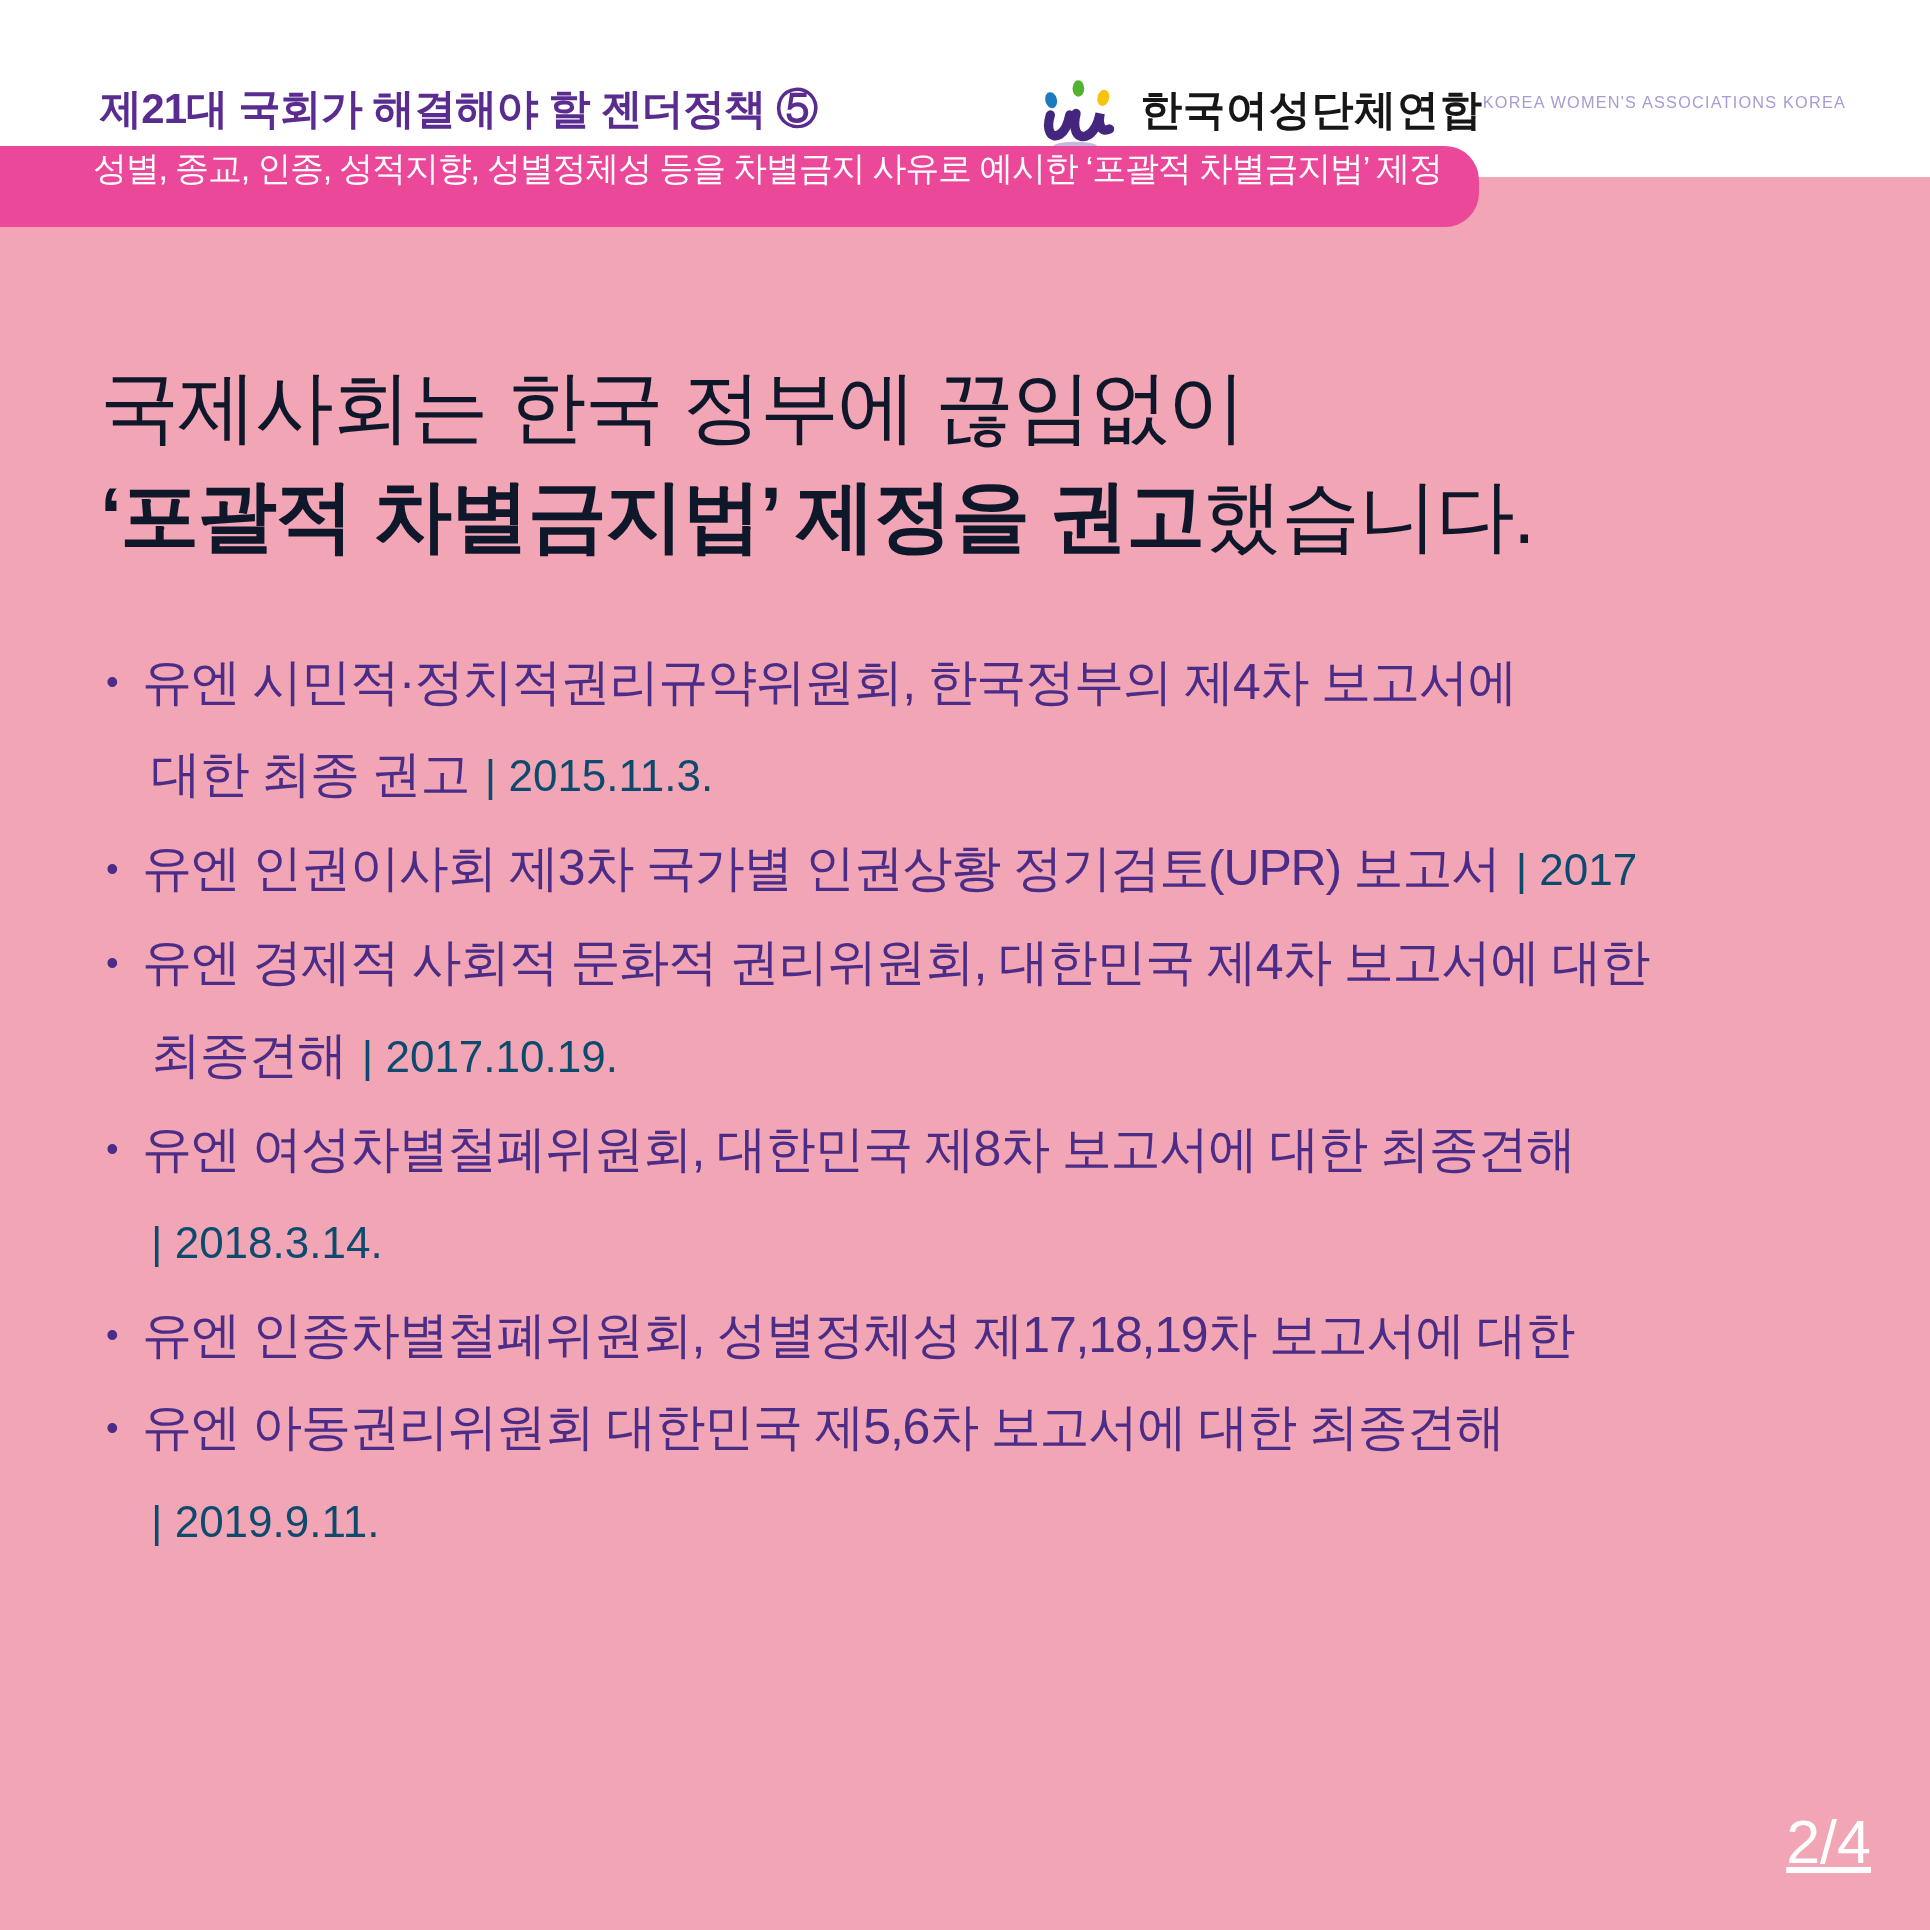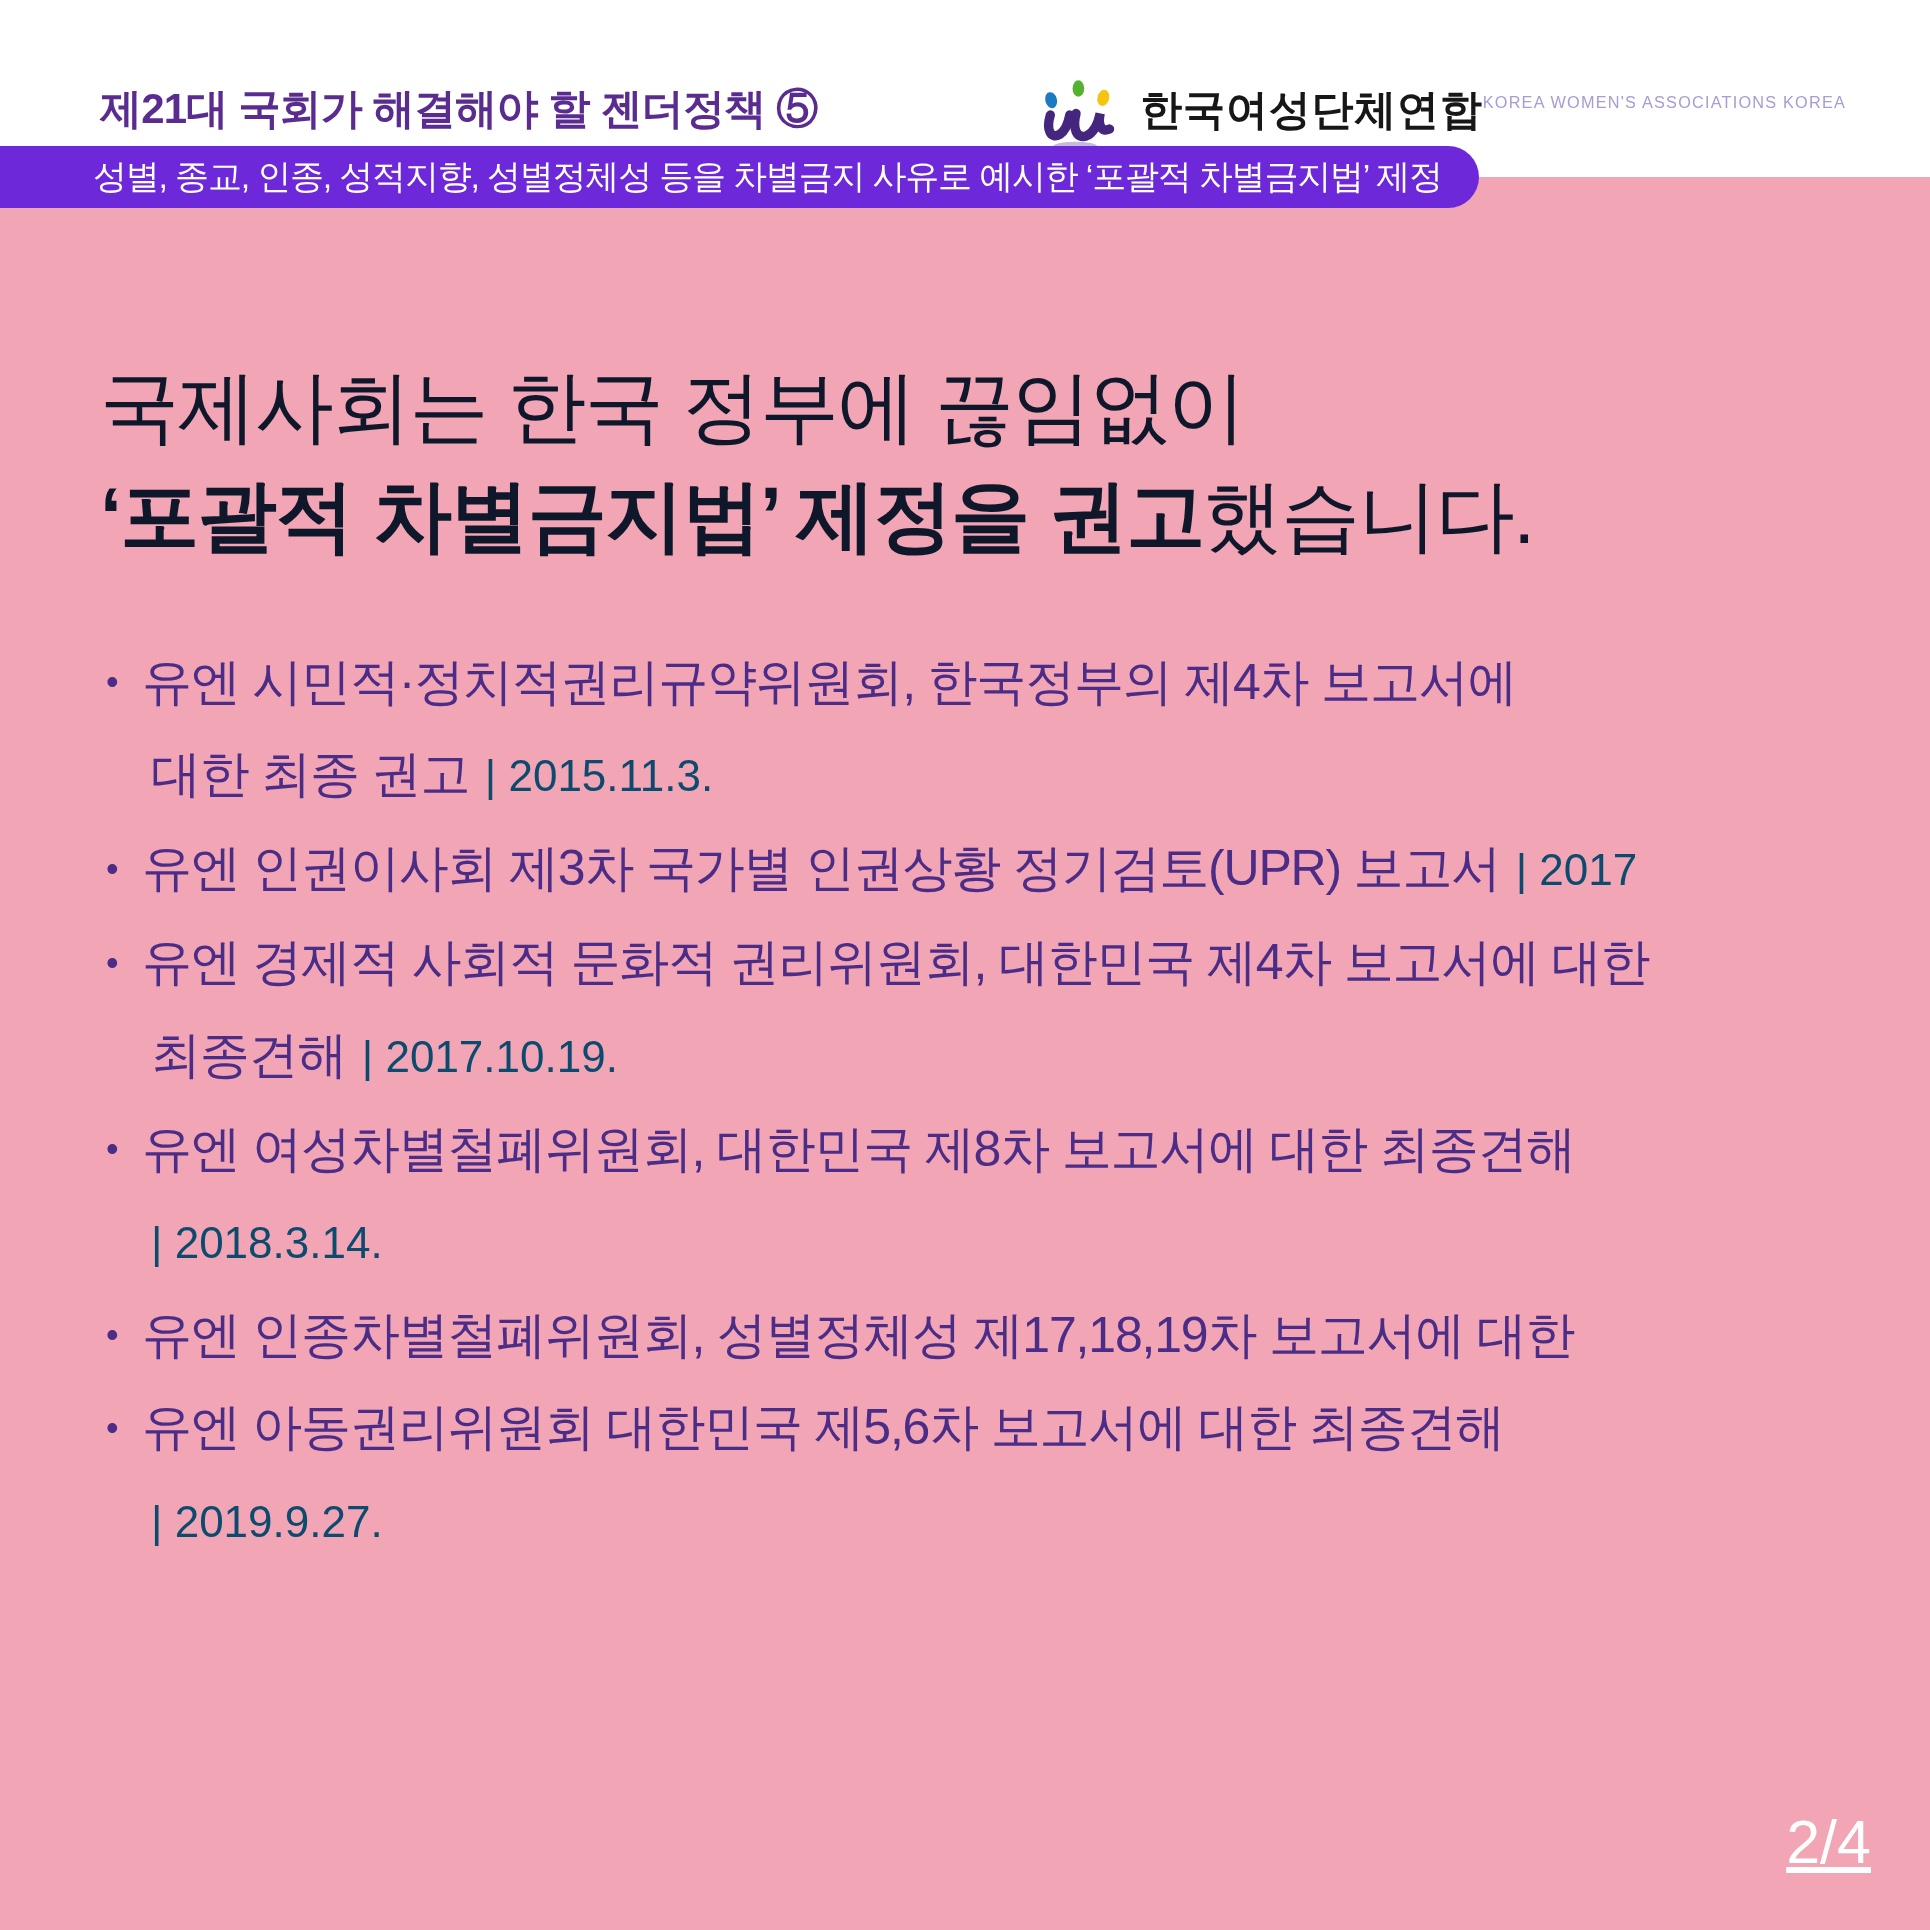--- a/index.html
+++ b/index.html
@@ -55,27 +55,26 @@
     color: #A99BD3;
     letter-spacing: 1.2px;
     white-space: nowrap;
     margin-top: 6.2px;
   }
   
   .banner {
     position: absolute;
     left: 0;
     top: 146px;
-    height: 62px;
+    height: 81px;
     max-width: 1479px;
     padding: 0 56px 0 93px;
-    background: #6d28d9;
+    background: #ec4899;
     border-radius: 0 34px 34px 0;
     display: inline-flex;
-    align-items: center;
   }
   .banner-text {
     color: #ffffff;
     font-size: 34px;
     font-weight: 500;
     letter-spacing: -1.2px;
     white-space: nowrap;
   }
   
   .title {
@@ -176,20 +175,20 @@
       </div>
       <div class="bullet-item">
         <div class="bullet-line"><span class="marker">•</span><span class="btext">유엔 여성차별철폐위원회, 대한민국 제8차 보고서에 대한 최종견해</span></div>
         <div class="bullet-line cont"><span class="bdate date-only">| 2018.3.14.</span></div>
       </div>
       <div class="bullet-item">
         <div class="bullet-line"><span class="marker">•</span><span class="btext">유엔 인종차별철폐위원회, 성별정체성 제17,18,19차 보고서에 대한</span></div>
       </div>
       <div class="bullet-item">
         <div class="bullet-line"><span class="marker">•</span><span class="btext">유엔 아동권리위원회 대한민국 제5,6차 보고서에 대한 최종견해</span></div>
-        <div class="bullet-line cont"><span class="bdate date-only">| 2019.9.27.</span></div>
+        <div class="bullet-line cont"><span class="bdate date-only">| 2019.9.11.</span></div>
       </div>
     </div>
 
   <div class="page-num">2/4</div>
 
 </div>
 
 
 </body></html>

